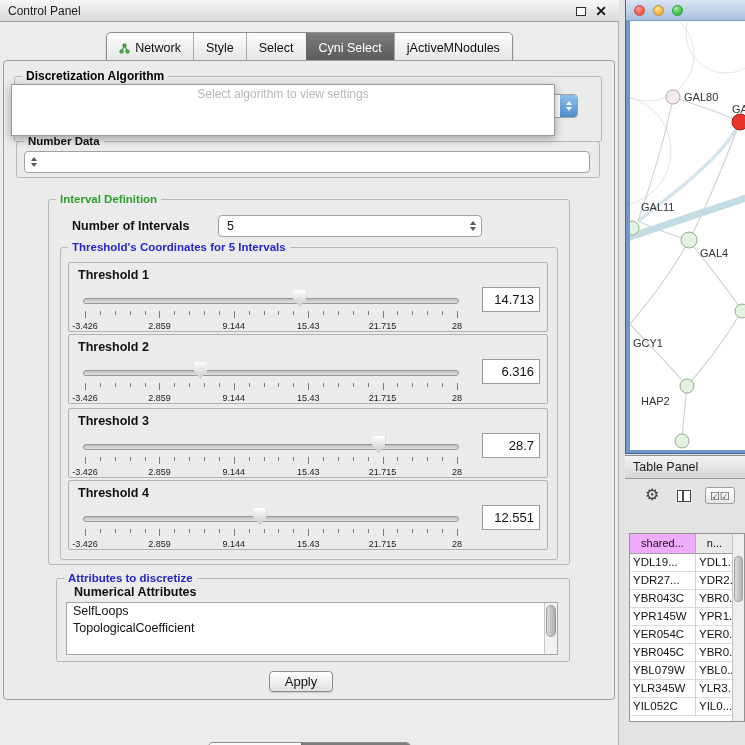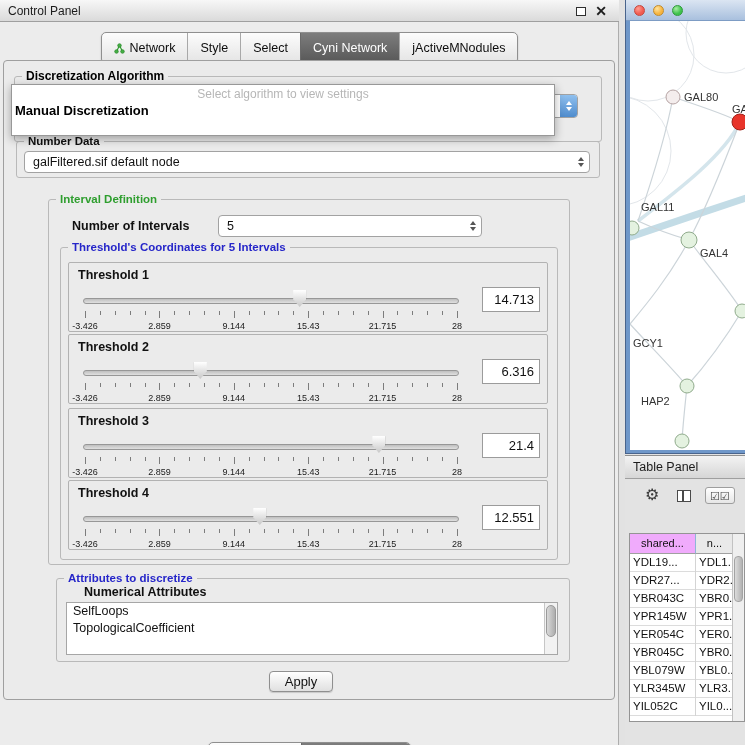--- a/index.html
+++ b/index.html
@@ -63,21 +63,21 @@
   .tp-slider{position:absolute;left:14px;top:26px;width:376px;height:44px;}
   .tp-track{position:absolute;left:0;top:9px;width:376px;height:6px;background:linear-gradient(#bfbfbf,#e0e0e0);border:1px solid #979797;border-radius:3px;}
   .tp-thumb{position:absolute;top:1px;width:13px;height:17px;background:linear-gradient(#ffffff,#c8c8c8);clip-path:polygon(0 0,100% 0,100% 55%,50% 100%,0 55%);filter:drop-shadow(0 0 1px #6f6f6f);}
   .tp-ticks{position:absolute;left:2px;top:22px;width:372px;height:8px;}
   .tp-ticks i{position:absolute;top:0;width:1px;background:#7c7c7c;}
   .tp-scale{position:absolute;left:2px;top:32px;width:372px;height:11px;font-size:9px;color:#1a1a1a;}
   .tp-scale span{position:absolute;transform:translateX(-50%);white-space:nowrap;}
   .tp-value{position:absolute;right:7px;top:24px;width:58px;height:25px;background:#fff;border:1px solid #9b9b9b;font-size:13px;text-align:right;line-height:23px;padding-right:5px;}
 
   #attrs-group{left:56px;top:578px;width:514px;height:84px;}
-  #numerical-label{left:84px;top:585px;font-weight:bold;font-size:12.5px;}
+  #numerical-label{left:74px;top:585px;font-weight:bold;font-size:12.5px;}
   #attr-list{left:66px;top:602px;width:492px;height:53px;background:#fff;border:1px solid #a6a6a6;overflow:hidden;}
   .attr-item{height:17px;line-height:17px;padding-left:6px;font-size:12.5px;white-space:nowrap;}
   #attr-scroll{position:absolute;right:0;top:0;bottom:0;width:13px;background:#f2f2f2;border-left:1px solid #c6c6c6;}
   #attr-thumb{position:absolute;left:1px;top:2px;width:10px;height:32px;background:linear-gradient(90deg,#d9d9d9,#adadad);border:1px solid #9a9a9a;border-radius:5px;}
 
   #apply-btn{left:269px;top:671px;width:64px;height:21px;border:1px solid #8f8f8f;border-radius:4px;background:linear-gradient(#ffffff,#e0e0e0);text-align:center;line-height:19px;font-size:13px;box-shadow:0 1px 1px rgba(0,0,0,.15);}
 
   
   #network-window{left:625px;top:0;width:120px;height:454px;background:#6f97c9;border-left:1px solid #49648c;border-bottom:1px solid #49648c;}
   #net-titlebar{position:absolute;left:0;top:0;right:0;height:21px;background:linear-gradient(#dbe5f2,#a9c0de);border-bottom:1px solid #7d9cc4;}
@@ -132,21 +132,21 @@
         </span>
         <span>Network</span>
       </div>
       <div class="seg">
         <span>Style</span>
       </div>
       <div class="seg">
         <span>Select</span>
       </div>
       <div class="seg selected">
-        <span>Cyni Network</span>
+        <span>Cyni Select</span>
       </div>
       <div class="seg">
         <span>jActiveMNodules</span>
       </div>
     </div>
 </div>
 
 <div class="abs" id="cp-content"></div>
 
 <div class="abs group" id="algo-group">
@@ -158,21 +158,20 @@
   <span class="stepper blue">
       <i class="arr-up"></i>
       <i class="arr-dn"></i>
     </span>
 </div>
 
 <div class="abs group" id="table-data-group">
   <span class="group-label">Number Data</span>
 </div>
 <div class="abs combo" id="table-data-combo">
-  <span class="val">galFiltered.sif default node</span>
   <span class="stepper">
       <i class="arr-up"></i>
       <i class="arr-dn"></i>
     </span>
 </div>
 
 <div class="abs group" id="interval-group">
   <span class="group-label green">Interval Definition</span>
 </div>
 <div class="abs" id="num-intervals-label">Number of Intervals</div>
@@ -209,21 +208,20 @@
         <span>Impute Data</span>
       </div>
       <div class="seg selected">
         <span>Discretize Data</span>
       </div>
     </div>
 </div>
 
 <div class="abs" id="algo-popup">
   <div class="popup-placeholder">Select algorithm to view settings</div>
-  <div class="popup-opt bold">Manual Discretization</div>
 </div>
 
 <div class="abs" id="network-window">
   <div id="net-titlebar">
     <span class="light red"></span>
     <span class="light yellow"></span>
     <span class="light green"></span>
   </div>
   <div id="net-canvas">
     <svg id="net-svg" width="116" height="429" viewBox="0 0 116 429">
@@ -445,21 +443,21 @@
       </div>
       <div class="tp-scale">
         <span style="left: 0px;">-3.426</span>
         <span style="left: 74.4px;">2.859</span>
         <span style="left: 148.8px;">9.144</span>
         <span style="left: 223.2px;">15.43</span>
         <span style="left: 297.6px;">21.715</span>
         <span style="left: 372px;">28</span>
       </div>
     </div>
-    <div class="tp-value">21.4</div>
+    <div class="tp-value">28.7</div>
   </div>
 <div class="threshold-panel abs" style="top: 480px;">
     <div class="tp-label">Threshold 4</div>
     <div class="tp-slider">
       <div class="tp-track"></div>
       <div class="tp-thumb" style="left: 170.3px;"></div>
       <div class="tp-ticks">
         <i style="left: 0px; height: 7px;"></i>
         <i style="left: 14.88px; height: 4px;"></i>
         <i style="left: 29.76px; height: 4px;"></i>

